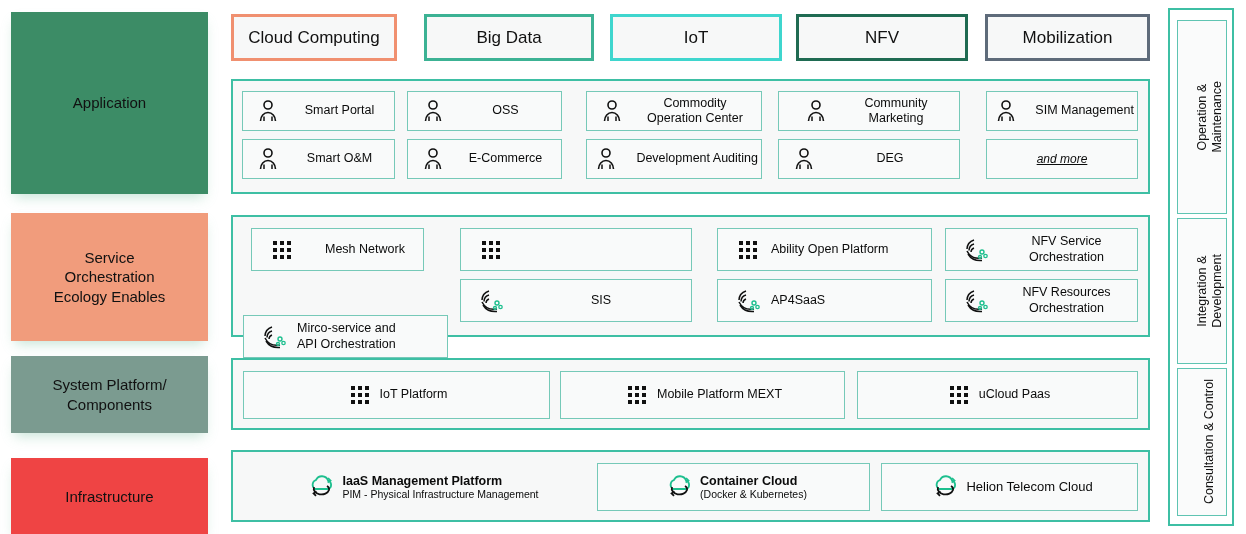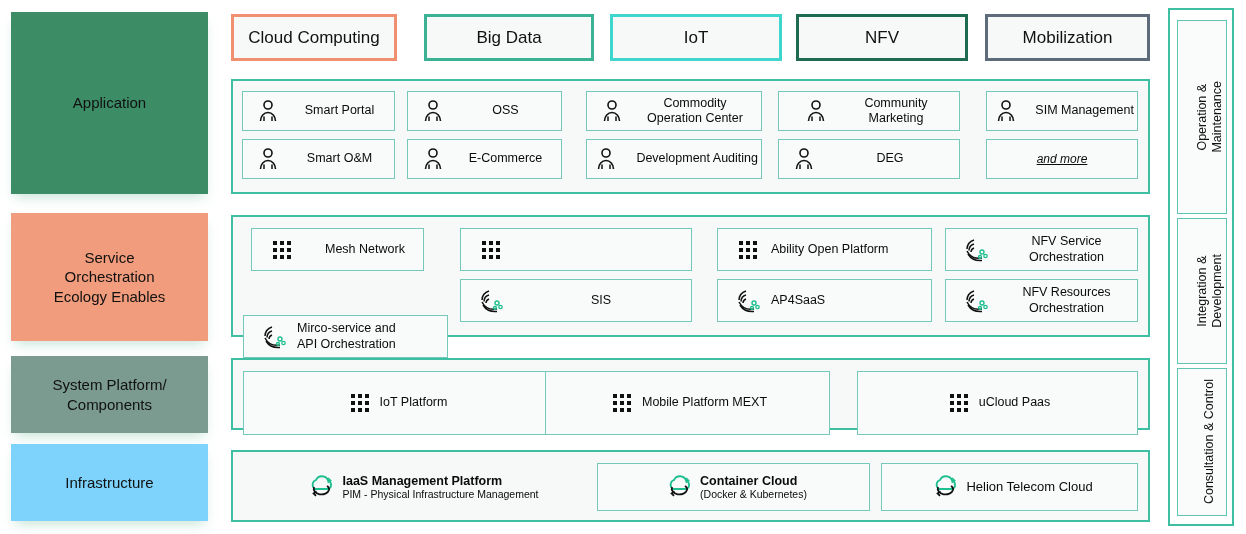--- a/index.html
+++ b/index.html
@@ -25,21 +25,21 @@
     justify-content: center;
     text-align: center;
     color: #111111;
     font-size: 15px;
     line-height: 1.28;
     box-shadow: 0 7px 12px -4px rgba(120,190,160,0.42);
   }
   .tier-label.t-app   { top: 12px;  height: 182px; background: #3C8C66; }
   .tier-label.t-svc   { top: 213px; height: 128px; background: #F19C7C; }
   .tier-label.t-sys   { top: 356px; height:  77px; background: #7B9B90; }
-  .tier-label.t-infra { top: 444px; height:  77px; background: #7dd3fc; }
+  .tier-label.t-infra { top: 458px; height:  77px; background: #ef4444; }
   .tier-label span { display: block; }
 
   
   .panel {
     position: absolute;
     background: #F7F8F8;
     border: 2.5px solid #3EBFA4;
   }
 
   
@@ -69,21 +69,21 @@
   .item .txt { flex: 1 1 auto; text-align: center; line-height: 1.22; padding: 0 3px; }
 
   .item.app  { height: 40px; }
   .item.app .ico  { width: 34px; margin-left: 8px; }
   .item.app.tight .ico { width: 26px; margin-left: 6px; }
   .item.app.tight .txt { text-align: right; padding-left: 0; }
 
   .item.svc  { height: 43px; }
   .item.svc .ico  { width: 40px; margin-left: 10px; }
 
-  .item.sys  { height: 64px; }
+  .item.sys  { height: 48px; }
   .item.sys .ico  { width: 34px; margin-left: 0; }
   .item.sys .txt  { text-align: left; flex: 0 0 auto; }
   .item.sys { justify-content: center; }
 
   .item.infra { height: 48px; justify-content: center; }
   .item.infra .ico { width: 40px; margin-left: 0; flex: 0 0 40px; }
   .item.infra .txtwrap { flex: 0 0 auto; text-align: left; }
   .item.infra .t1 { font-weight: bold; font-size: 12.5px; line-height: 1.15; }
   .item.infra .t2 { font-size: 10.5px; line-height: 1.2; }
   .item.infra.single .t1 { font-weight: normal; font-size: 13px; }
@@ -448,21 +448,21 @@
             <rect x="8" y="8" width="4" height="4" fill="#111"></rect>
             <rect x="15" y="8" width="4" height="4" fill="#111"></rect>
           <rect x="1" y="15" width="4" height="4" fill="#111"></rect>
             <rect x="8" y="15" width="4" height="4" fill="#111"></rect>
             <rect x="15" y="15" width="4" height="4" fill="#111"></rect>
         </svg>
       </span>
       <span class="txt">IoT Platform</span>
     </div>
 
-    <div class="item sys" style="left:312px; top:11px; width:285px;">
+    <div class="item sys" style="left:327px; top:11px; width:285px;">
       <span class="ico">
         <svg width="20" height="20" viewBox="0 0 20 20">
           <rect x="1" y="1" width="4" height="4" fill="#111"></rect>
             <rect x="8" y="1" width="4" height="4" fill="#111"></rect>
             <rect x="15" y="1" width="4" height="4" fill="#111"></rect>
           <rect x="1" y="8" width="4" height="4" fill="#111"></rect>
             <rect x="8" y="8" width="4" height="4" fill="#111"></rect>
             <rect x="15" y="8" width="4" height="4" fill="#111"></rect>
           <rect x="1" y="15" width="4" height="4" fill="#111"></rect>
             <rect x="8" y="15" width="4" height="4" fill="#111"></rect>

